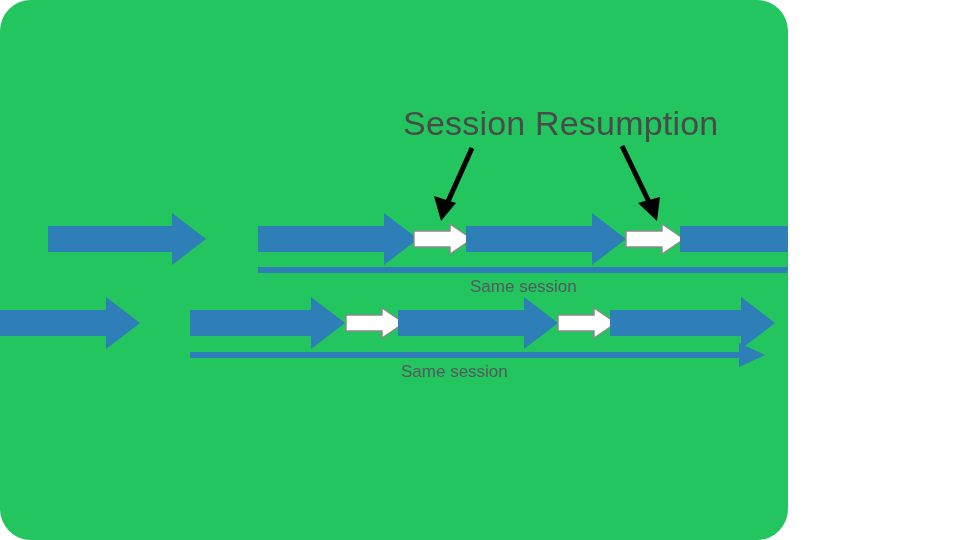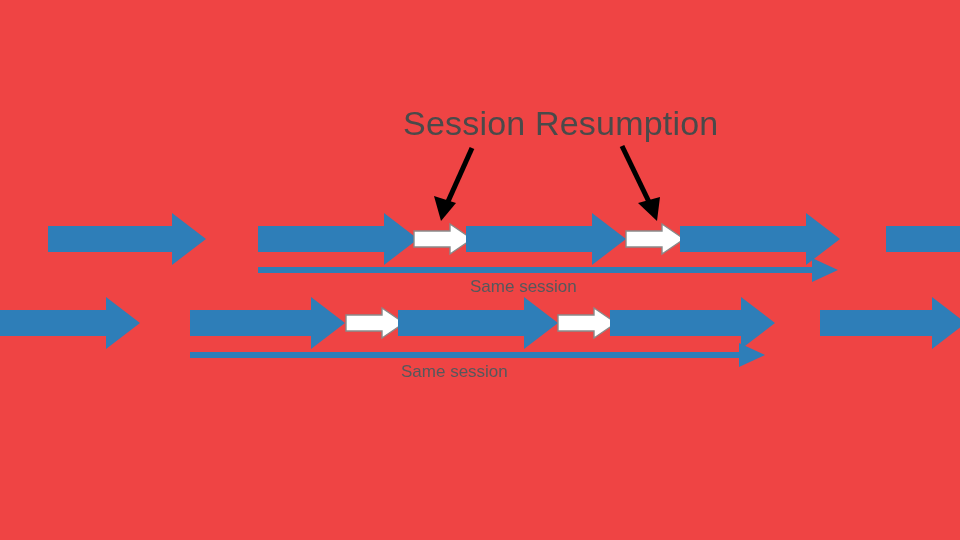--- a/index.html
+++ b/index.html
@@ -6,24 +6,25 @@
   html, body {
     margin: 0;
     padding: 0;
     background: #ffffff;
   }
   body {
     font-family: "Liberation Sans", sans-serif;
   }
   #canvas {
     position: relative;
-    width: 960px;
+    width: 788px;
     height: 540px;
-    background: #ef4444;
+    background: #22c55e;
     overflow: hidden;
+    border-radius: 31px;
   }
   #diagram-svg {
     position: absolute;
     left: 0;
     top: 0;
     width: 960px;
     height: 540px;
     display: block;
   }
   .title-text {

